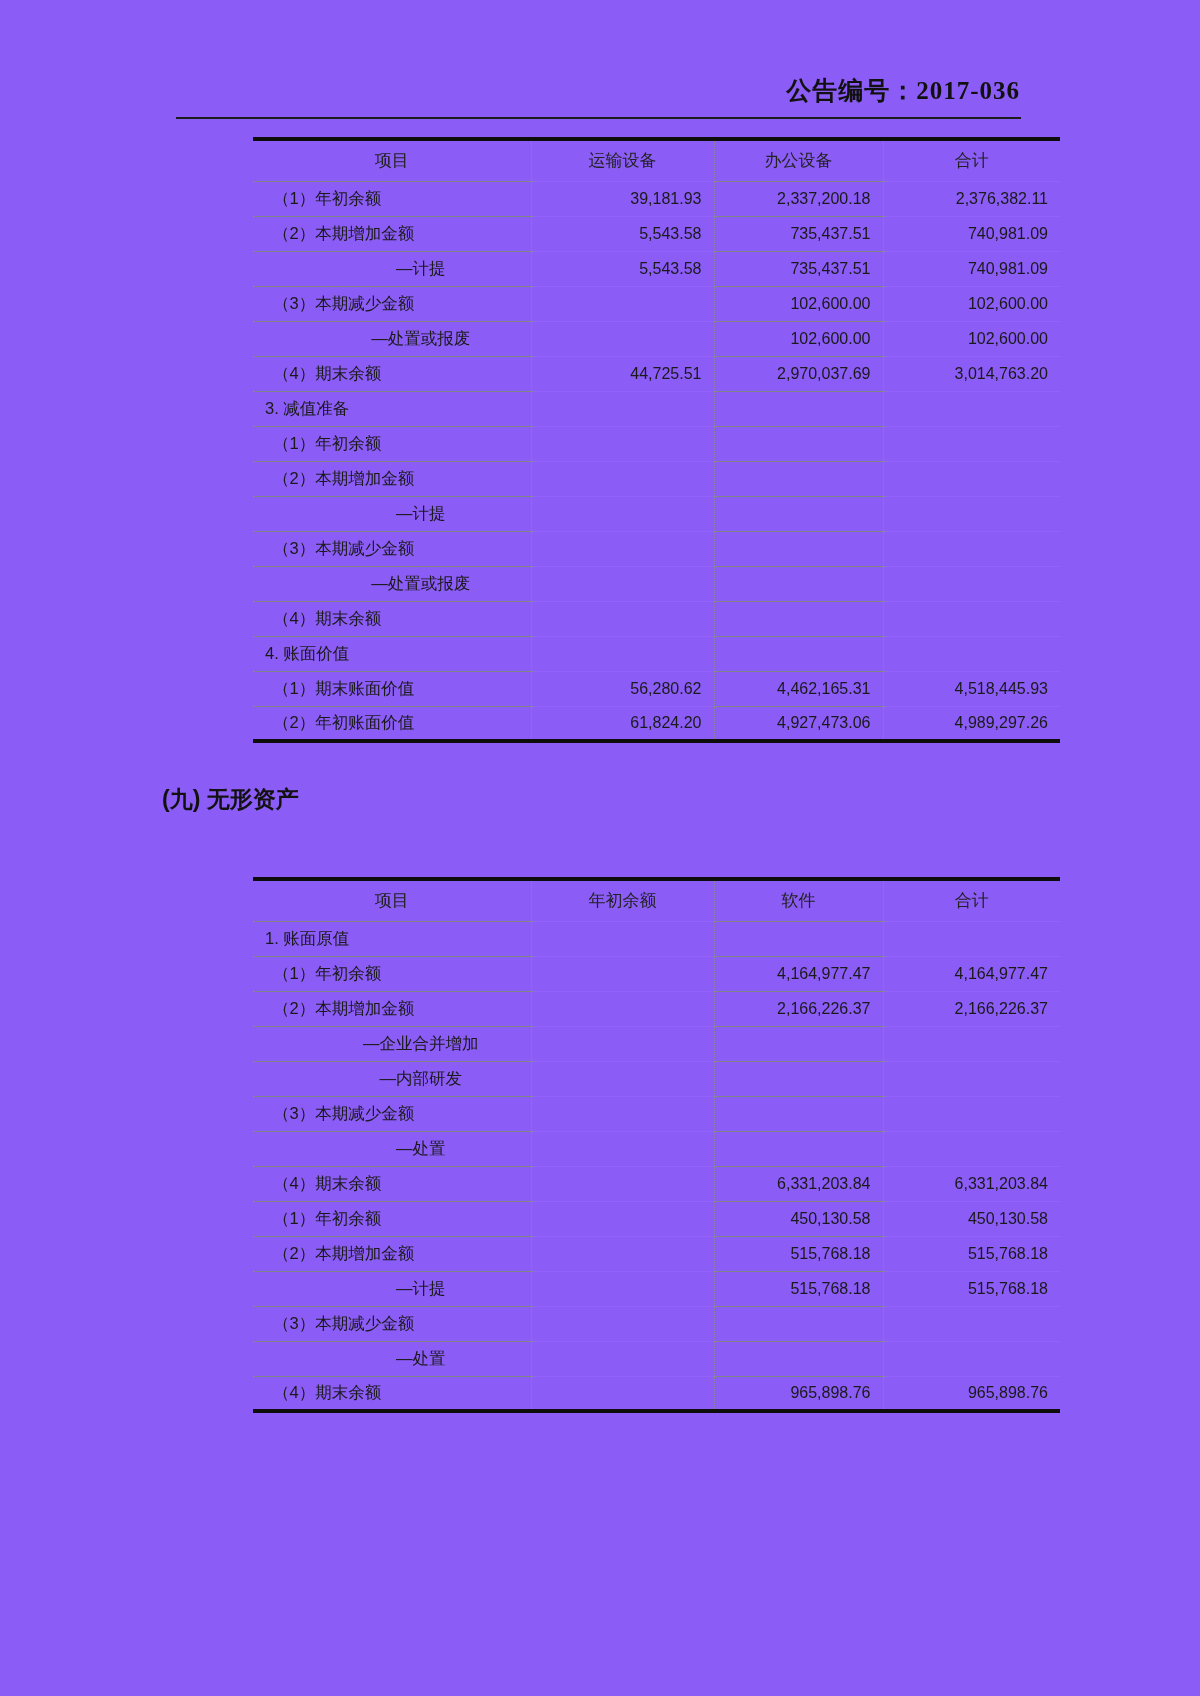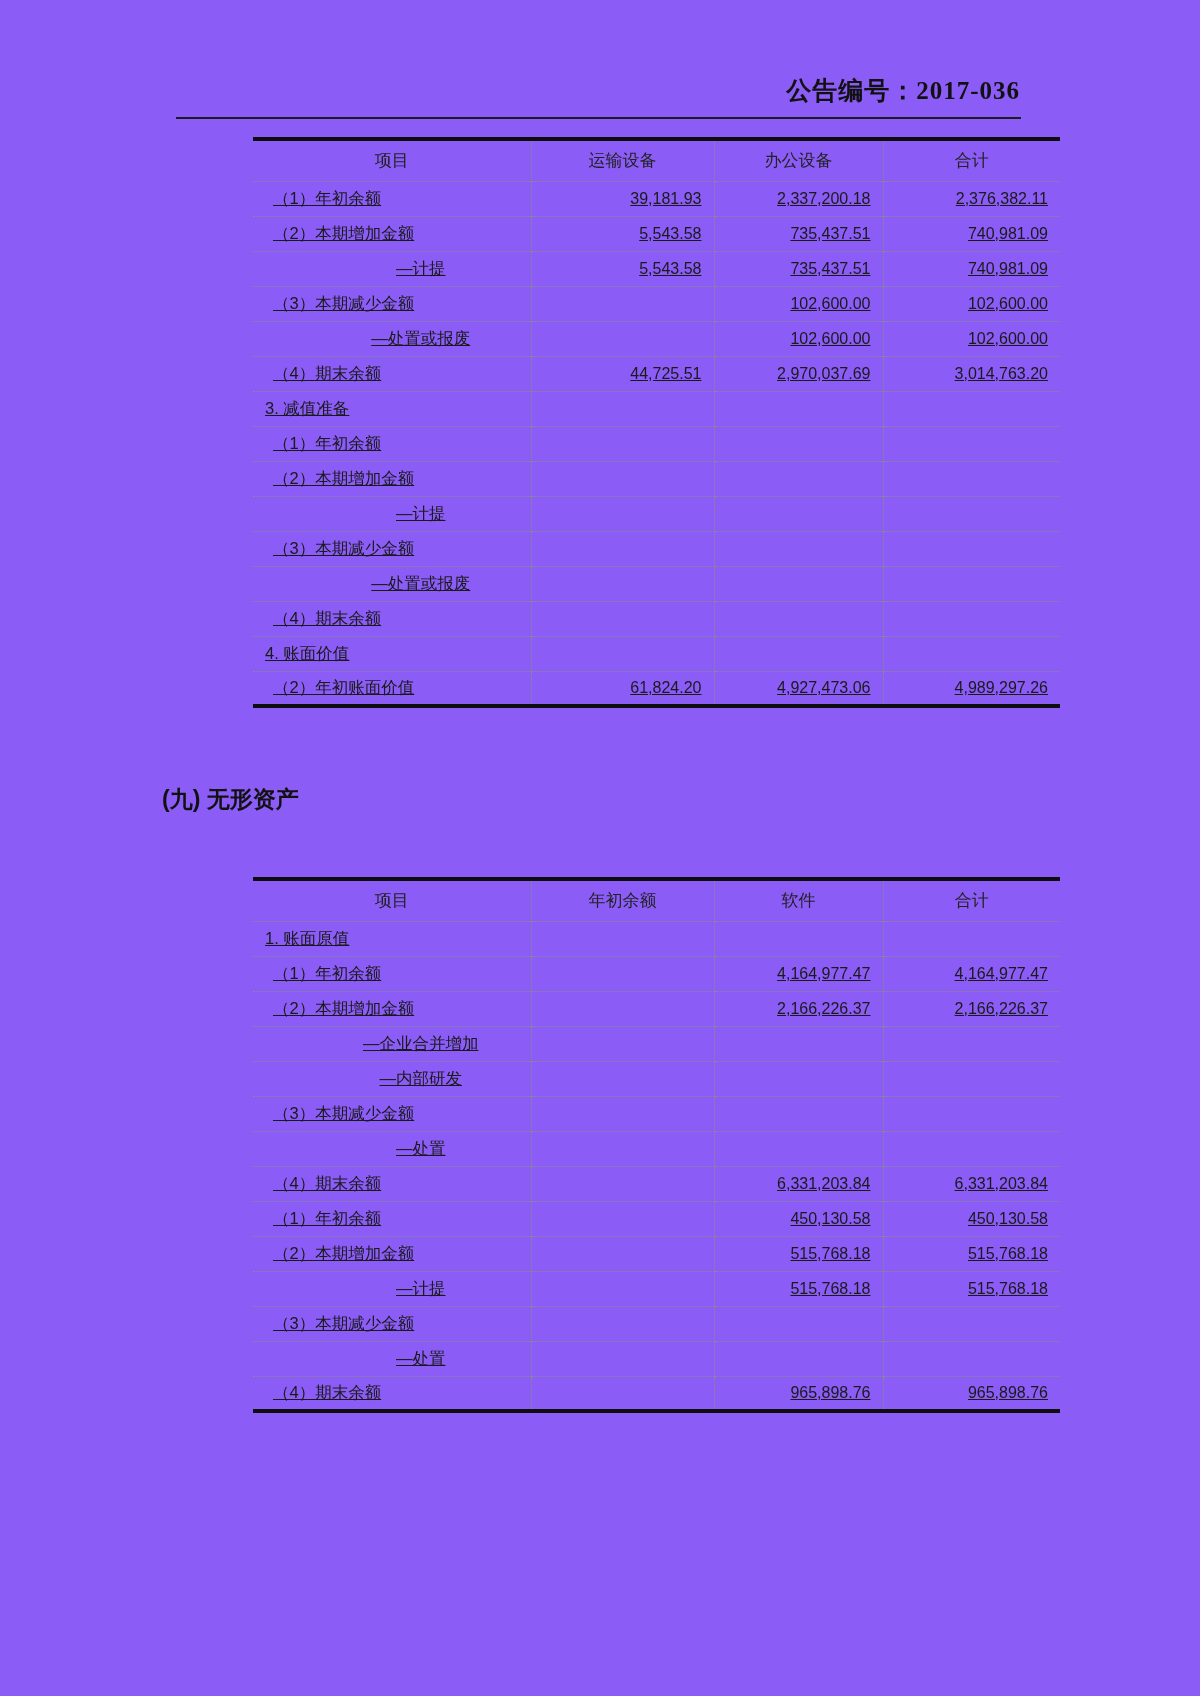--- a/index.html
+++ b/index.html
@@ -42,21 +42,21 @@
     left:253px;
     width:807px;
     border-collapse:collapse;
     table-layout:fixed;
     border-top:4px solid #0d0d0d;
     border-bottom:4px solid #0d0d0d;
   }
   #table1 { top:137px; }
   #table2 { top:877px; }
   .tbl thead tr { height:42px; }
-  .tbl tbody tr { height:35px;text-decoration:underline; }
+  .tbl tbody tr { height:35px; }
   .tbl th {
     font-weight:400;
     font-size:17px;
     color:#222;
     vertical-align:middle;
   }
   .tbl tbody tr { border-top:1px dotted #8a8a8a; }
   .tbl th + th, .tbl td + td { border-left:1px dotted #8a8a8a; }
   .tbl td {
     vertical-align:middle;
@@ -178,20 +178,26 @@
           <td class="num"></td>
           <td class="num"></td>
         </tr>
         <tr>
           <td class="label indent-0">4. 账面价值</td>
           <td class="num"></td>
           <td class="num"></td>
           <td class="num"></td>
         </tr>
         <tr>
+          <td class="label indent-1">（1）期末账面价值</td>
+          <td class="num">56,280.62</td>
+          <td class="num">4,462,165.31</td>
+          <td class="num">4,518,445.93</td>
+        </tr>
+        <tr>
           <td class="label indent-1">（2）年初账面价值</td>
           <td class="num">61,824.20</td>
           <td class="num">4,927,473.06</td>
           <td class="num">4,989,297.26</td>
         </tr>
       </tbody>
   </table>
 
   <div class="section-heading">(九) 无形资产</div>
 

